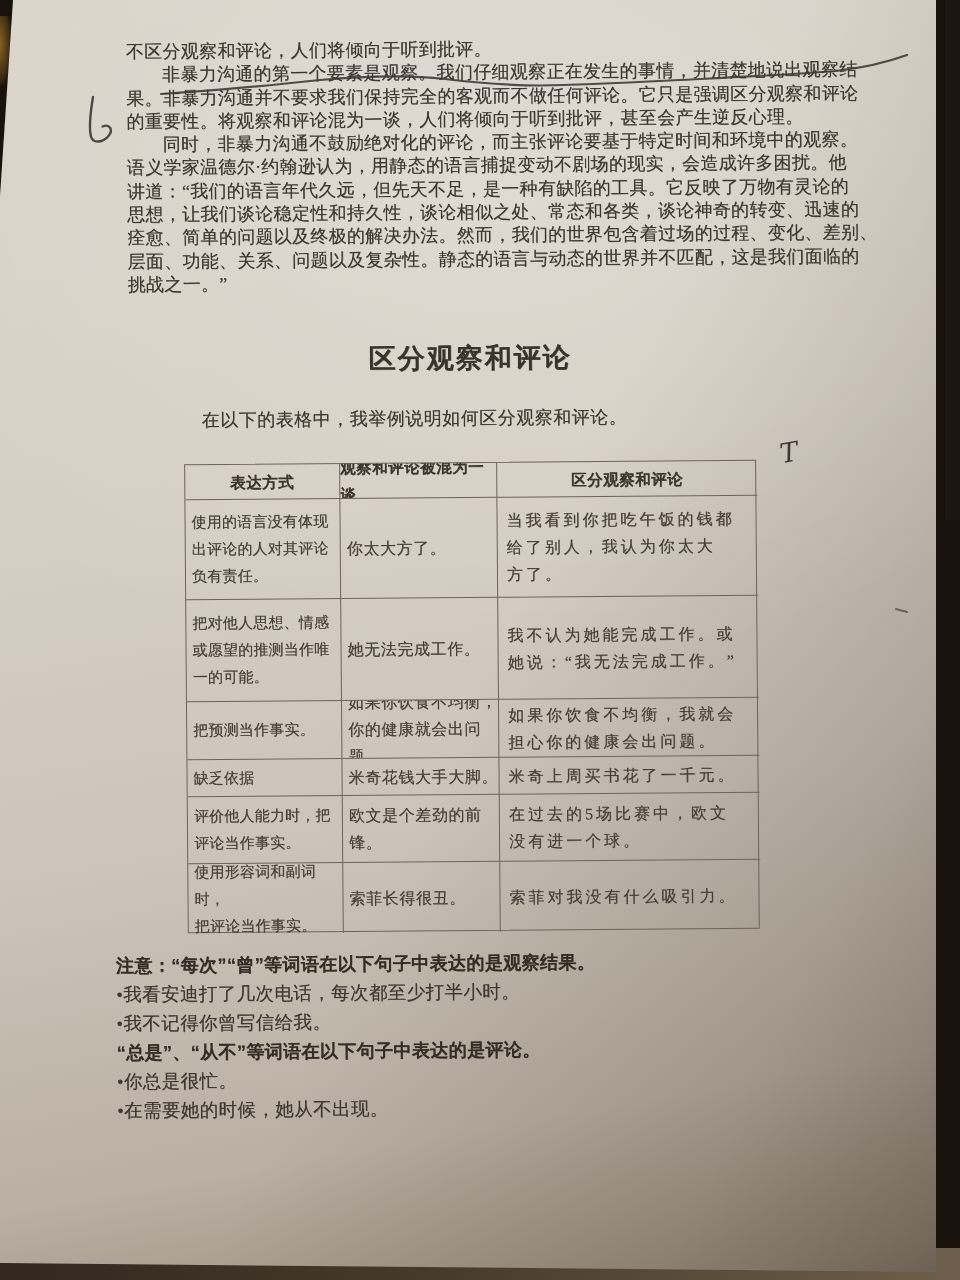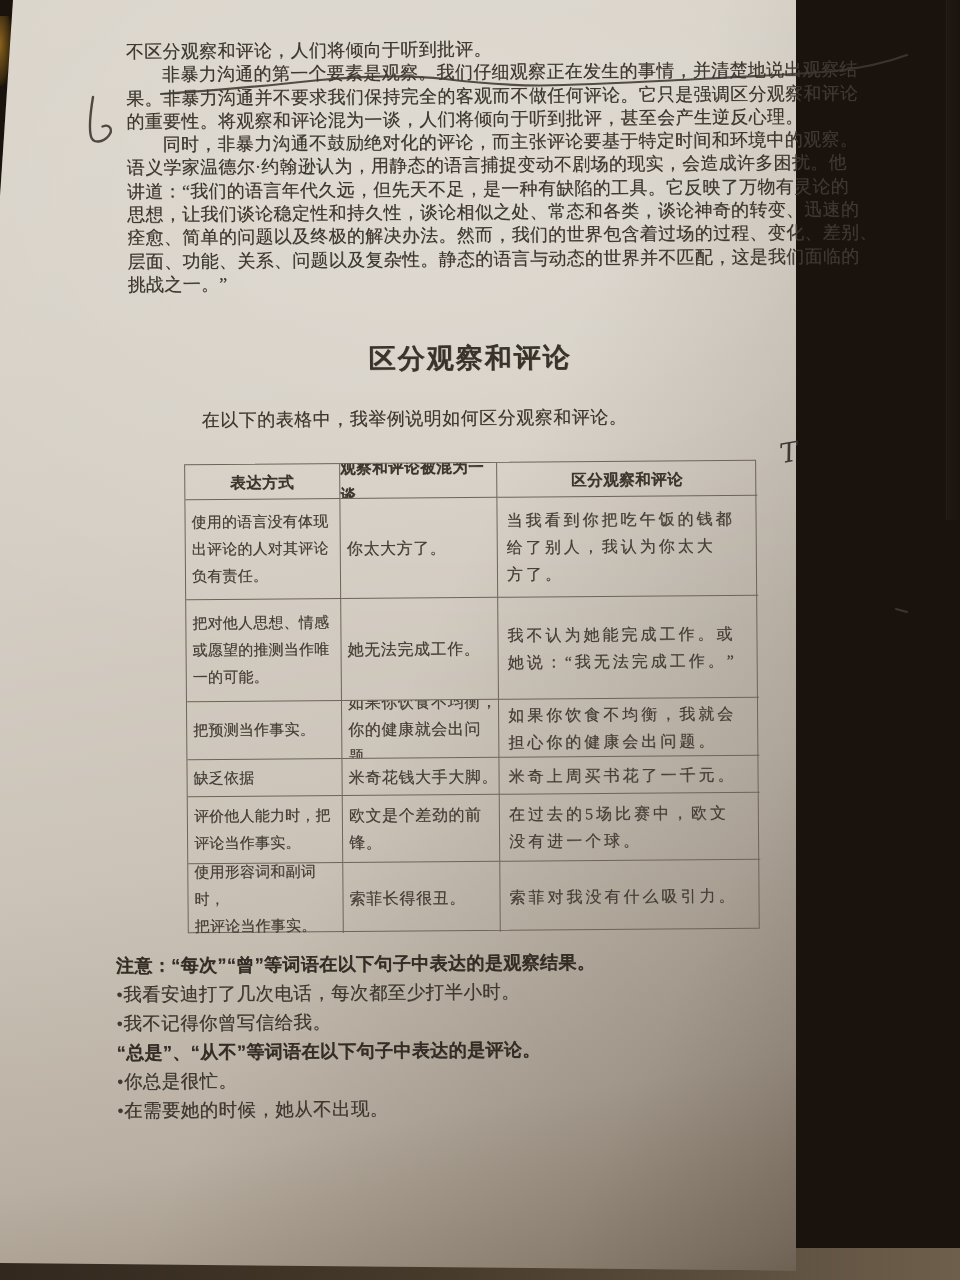--- a/index.html
+++ b/index.html
@@ -4,21 +4,21 @@
 <style>
   html,body{margin:0;padding:0;background:#000;}
   #frame{position:relative;width:960px;height:1280px;overflow:hidden;
          background:#1a130d;font-family:"Liberation Serif","DejaVu Serif",serif;}
   .bg-blob{position:absolute;left:-6px;top:16px;width:18px;height:70px;
            background:radial-gradient(ellipse at 30% 40%, rgba(160,115,35,.85), rgba(120,85,25,.35) 60%, transparent 75%);
            z-index:0;}
   .bottom-strip{position:absolute;left:0;top:1248px;width:960px;height:32px;z-index:0;
            background:linear-gradient(90deg,#33281e 0%,#463a2b 45%,#5f5140 80%,#6e5f4c 100%);}
   
-  #paper{position:absolute;left:0;top:0;width:796px;height:1280px;z-index:1;
+  #paper{position:absolute;left:0;top:0;width:936px;height:1280px;z-index:1;
          clip-path:polygon(13px 0px, 960px 0px, 960px 1272px, 0px 1263px, 0px 196px);
          background:
            radial-gradient(ellipse 980px 680px at 52% 15%, rgba(255,255,255,0.20), transparent 72%),
            linear-gradient(115deg, rgba(0,0,0,0) 52%, rgba(58,46,34,0.20) 82%, rgba(58,46,34,0.42) 100%),
            linear-gradient(170deg, #d9d3c9 0%, #d5cec4 38%, #ccc4b9 62%, #b9afa2 84%, #9c9081 97%, #8f8374 100%);}
   .edge-strip{position:absolute;left:946px;top:0;width:14px;height:520px;
          border-left:1px solid rgba(75,65,52,0.22);
          background:linear-gradient(90deg, rgba(75,65,52,0.10), rgba(75,65,52,0.02));}
   #content{position:absolute;left:0;top:0;width:960px;height:1280px;
          transform:rotate(-0.45deg);transform-origin:50% 45%;color:#3e3831;}

